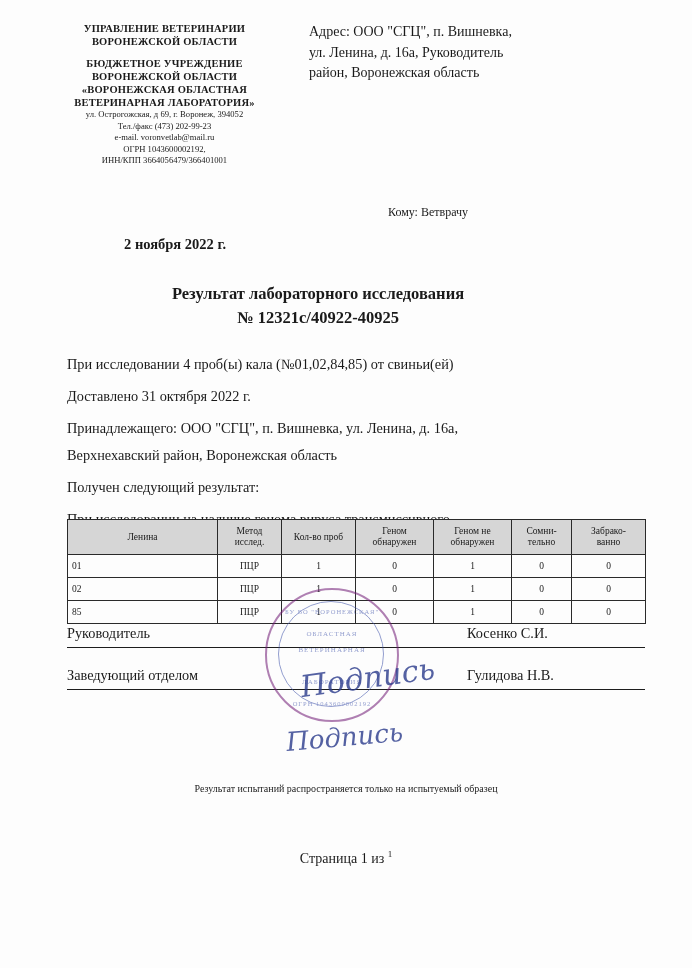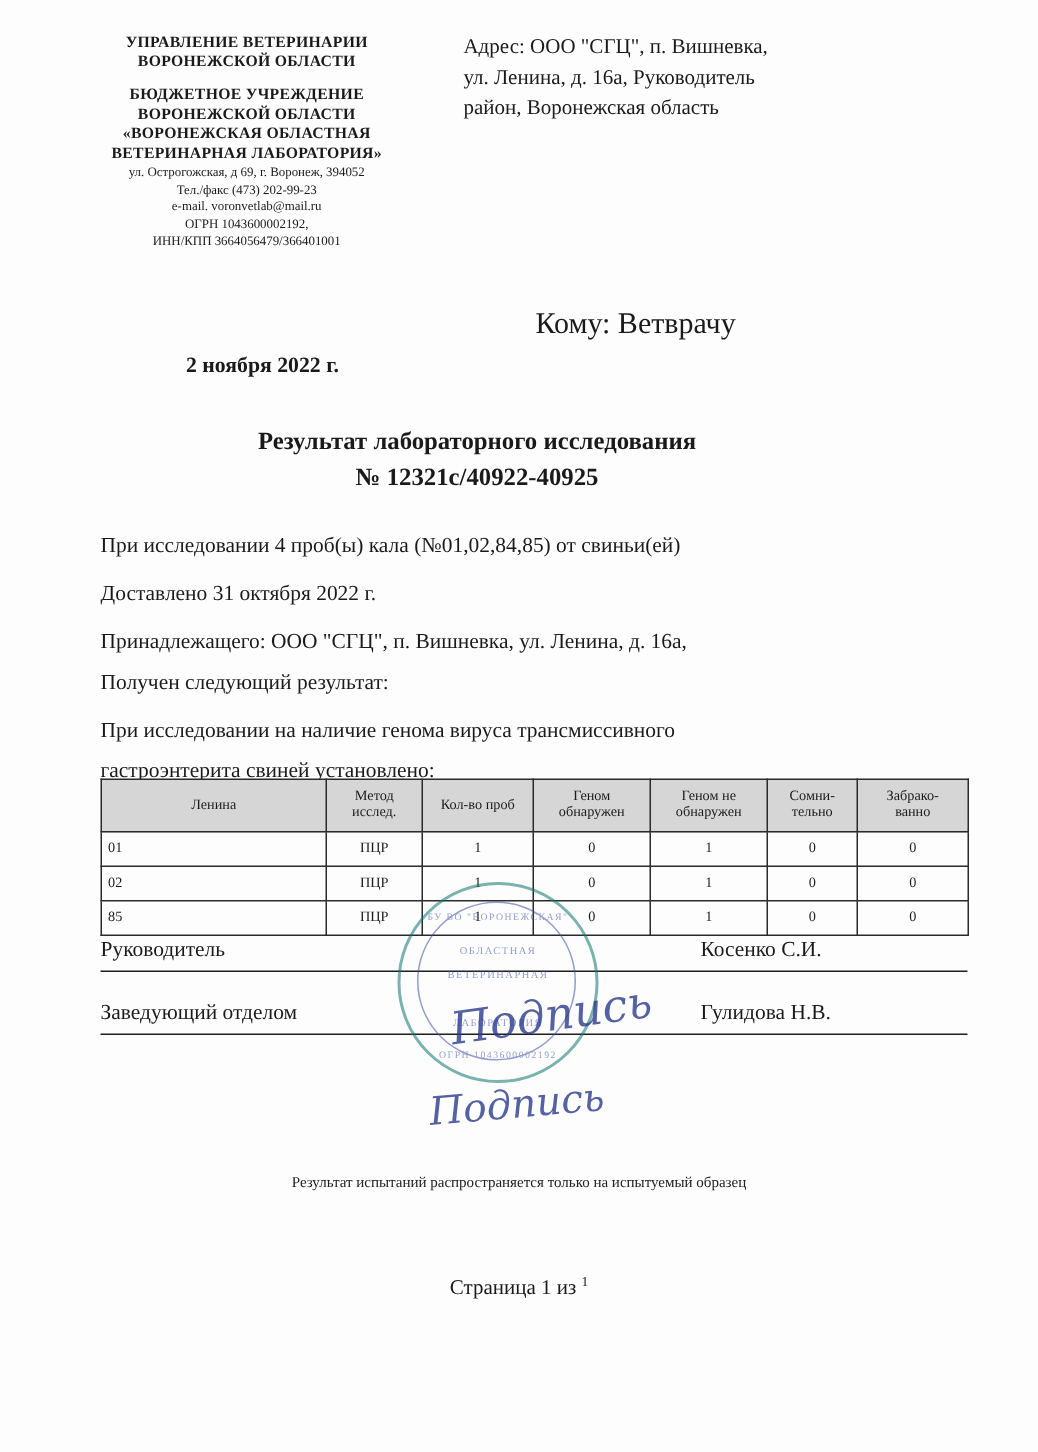--- a/index.html
+++ b/index.html
@@ -55,22 +55,22 @@
     font-size: 14px;
     line-height: 20.5px;
     padding-left: 8px;
     box-sizing: border-box;
   }
 
   
   .addressee {
     position: absolute;
     top: 205px;
-    left: 357px;
-    font-size: 20px;
+    left: 388px;
+    font-size: 12px;
   }
   .doc-date {
     position: absolute;
     top: 236px;
     left: 124px;
     font-size: 14.5px;
     font-weight: bold;
   }
 
   
@@ -166,21 +166,21 @@
     border-bottom: 1px solid #1d1d1d;
   }
 
   
   .stamp {
     position: absolute;
     top: 588px;
     left: 265px;
     width: 130px;
     height: 130px;
-    border: 2px solid #0f766e;
+    border: 2px solid #701a75;
     border-radius: 50%;
     opacity: 0.55;
     pointer-events: none;
   }
   .stamp::before {
     content: "";
     position: absolute;
     top: 11px; left: 11px;
     width: 104px; height: 104px;
     border: 1px solid #3b4fa8;
@@ -276,20 +276,21 @@
 
   <div class="title-block">
     <div>Результат лабораторного исследования</div>
     <div>№ 12321с/40922-40925</div>
   </div>
 
   <div class="body">
     <p>При исследовании 4 проб(ы) кала (№01,02,84,85) от свиньи(ей)</p>
     <p>Доставлено 31 октября 2022 г.</p>
     <p class="tight">Принадлежащего: ООО "СГЦ", п. Вишневка, ул. Ленина, д. 16а,</p>
+    <p>Верхнехавский район, Воронежская область</p>
     <p>Получен следующий результат:</p>
     <p class="tight">При исследовании на наличие генома вируса трансмиссивного</p>
     <p>гастроэнтерита свиней установлено:</p>
   </div>
 
   <div class="tbl-wrap">
     <table class="result">
       <colgroup>
         <col class="c0">
           <col class="c1">

